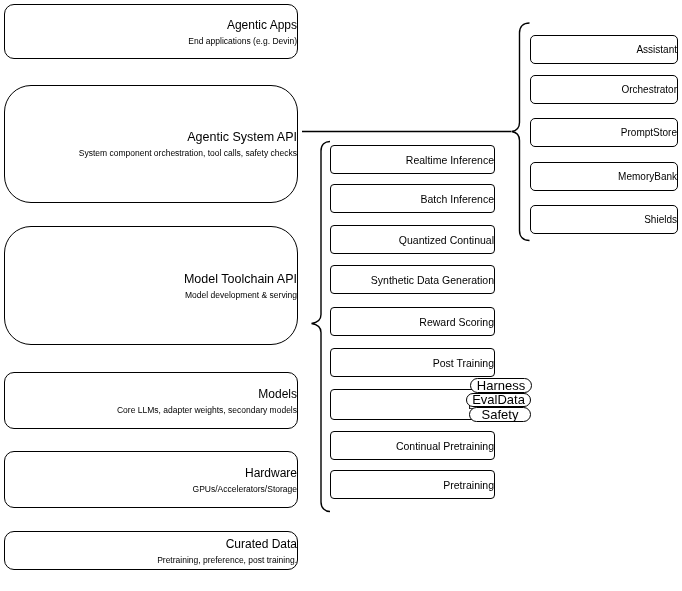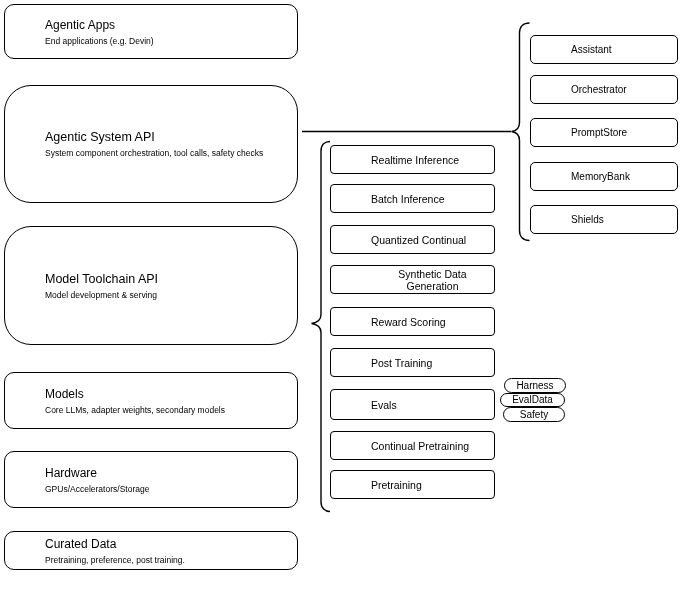--- a/index.html
+++ b/index.html
@@ -2,36 +2,36 @@
 <html><head>
 <meta charset="utf-8">
 <style>
   html,body{margin:0;padding:0;background:#ffffff;}
   #canvas{
     position:relative;width:682px;height:591px;background:#ffffff;
     font-family:"Liberation Sans", sans-serif;color:#000;overflow:hidden;
   }
   .node{
     position:absolute;background:#fff;border:1.4px solid #000;
-    display:flex;flex-direction:column;align-items:flex-start;justify-content:center;
-    text-align:center;box-sizing:border-box;padding-left:40px;
+    display:flex;flex-direction:column;align-items:flex-end;justify-content:center;
+    text-align:center;box-sizing:border-box;
   }
   
   .lbox{left:4px;width:294px;}
   .ltitle{font-size:12px;line-height:14px;}
   .lsub{font-size:8.5px;line-height:10px;margin-top:4px;}
   
   .mbox{left:330px;width:165px;height:29px;border-radius:4px;font-size:10.5px;}
   
   .rbox{left:530px;width:148px;height:29px;border-radius:5px;font-size:10px;}
   
   .pill{
     position:absolute;background:#fff;border:1.4px solid #000;border-radius:8px;
     height:14.5px;display:flex;align-items:center;justify-content:center;
-    font-size:10px;box-sizing:border-box;z-index:3;margin-left:34px;
+    font-size:13px;box-sizing:border-box;z-index:3;
   }
   .mbox,.rbox{z-index:2;}
   svg.overlay{position:absolute;left:0;top:0;z-index:1;}
 </style>
 </head>
 <body>
 
 <div id="canvas">
 
   <svg class="overlay" width="682" height="591" viewBox="0 0 682 591">

